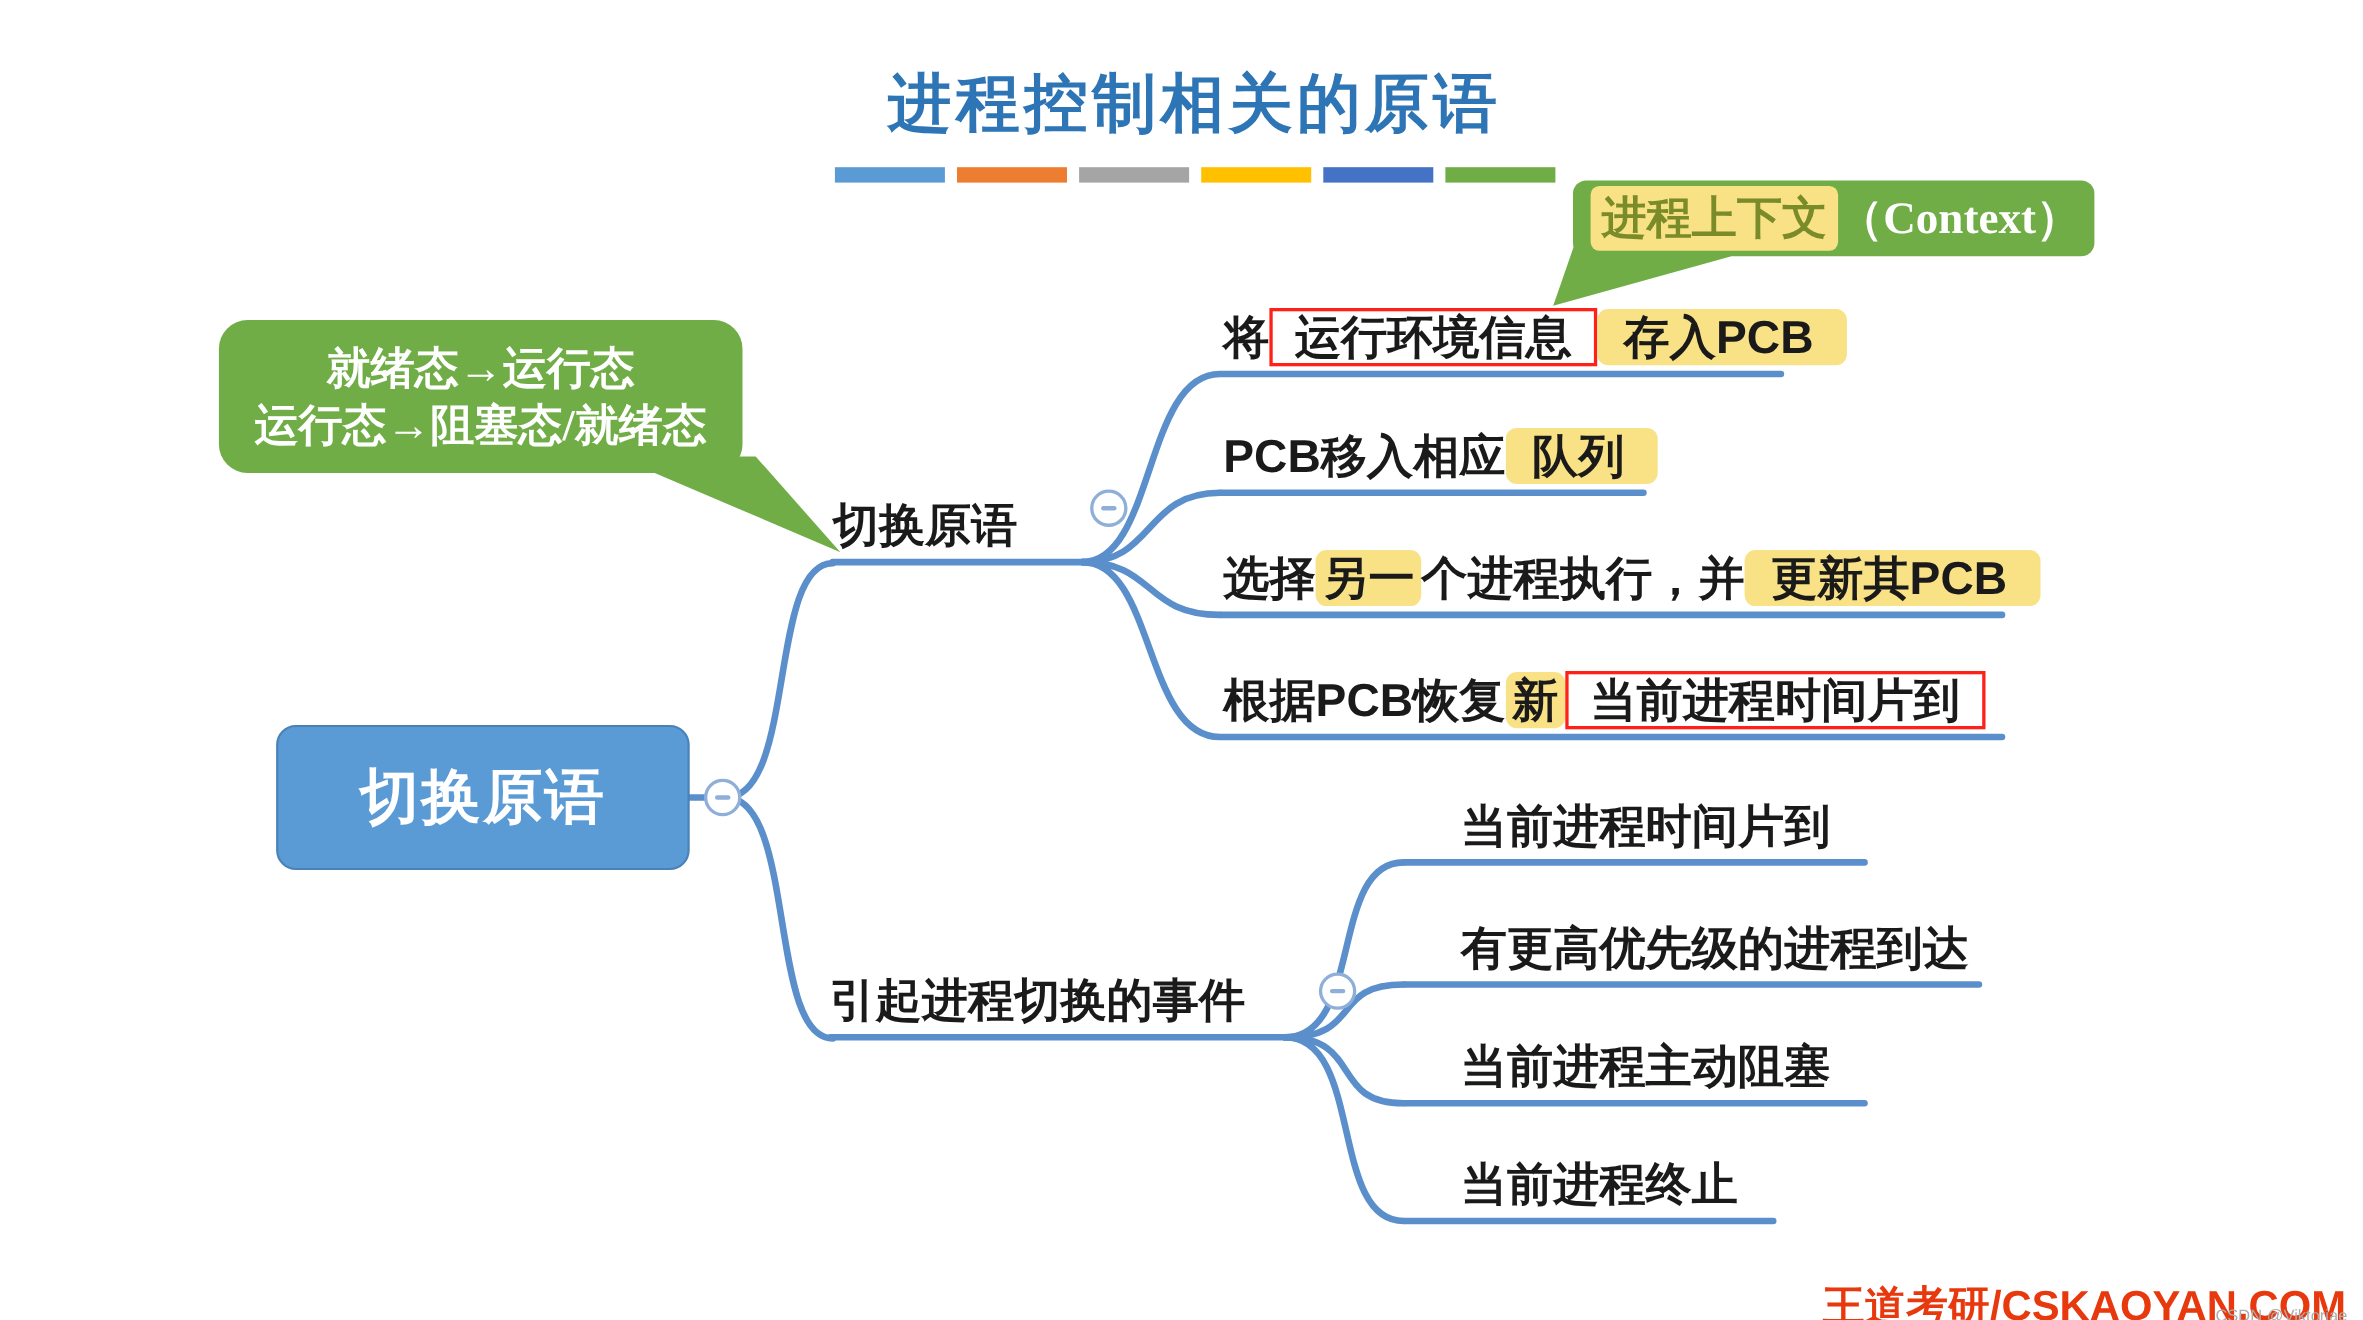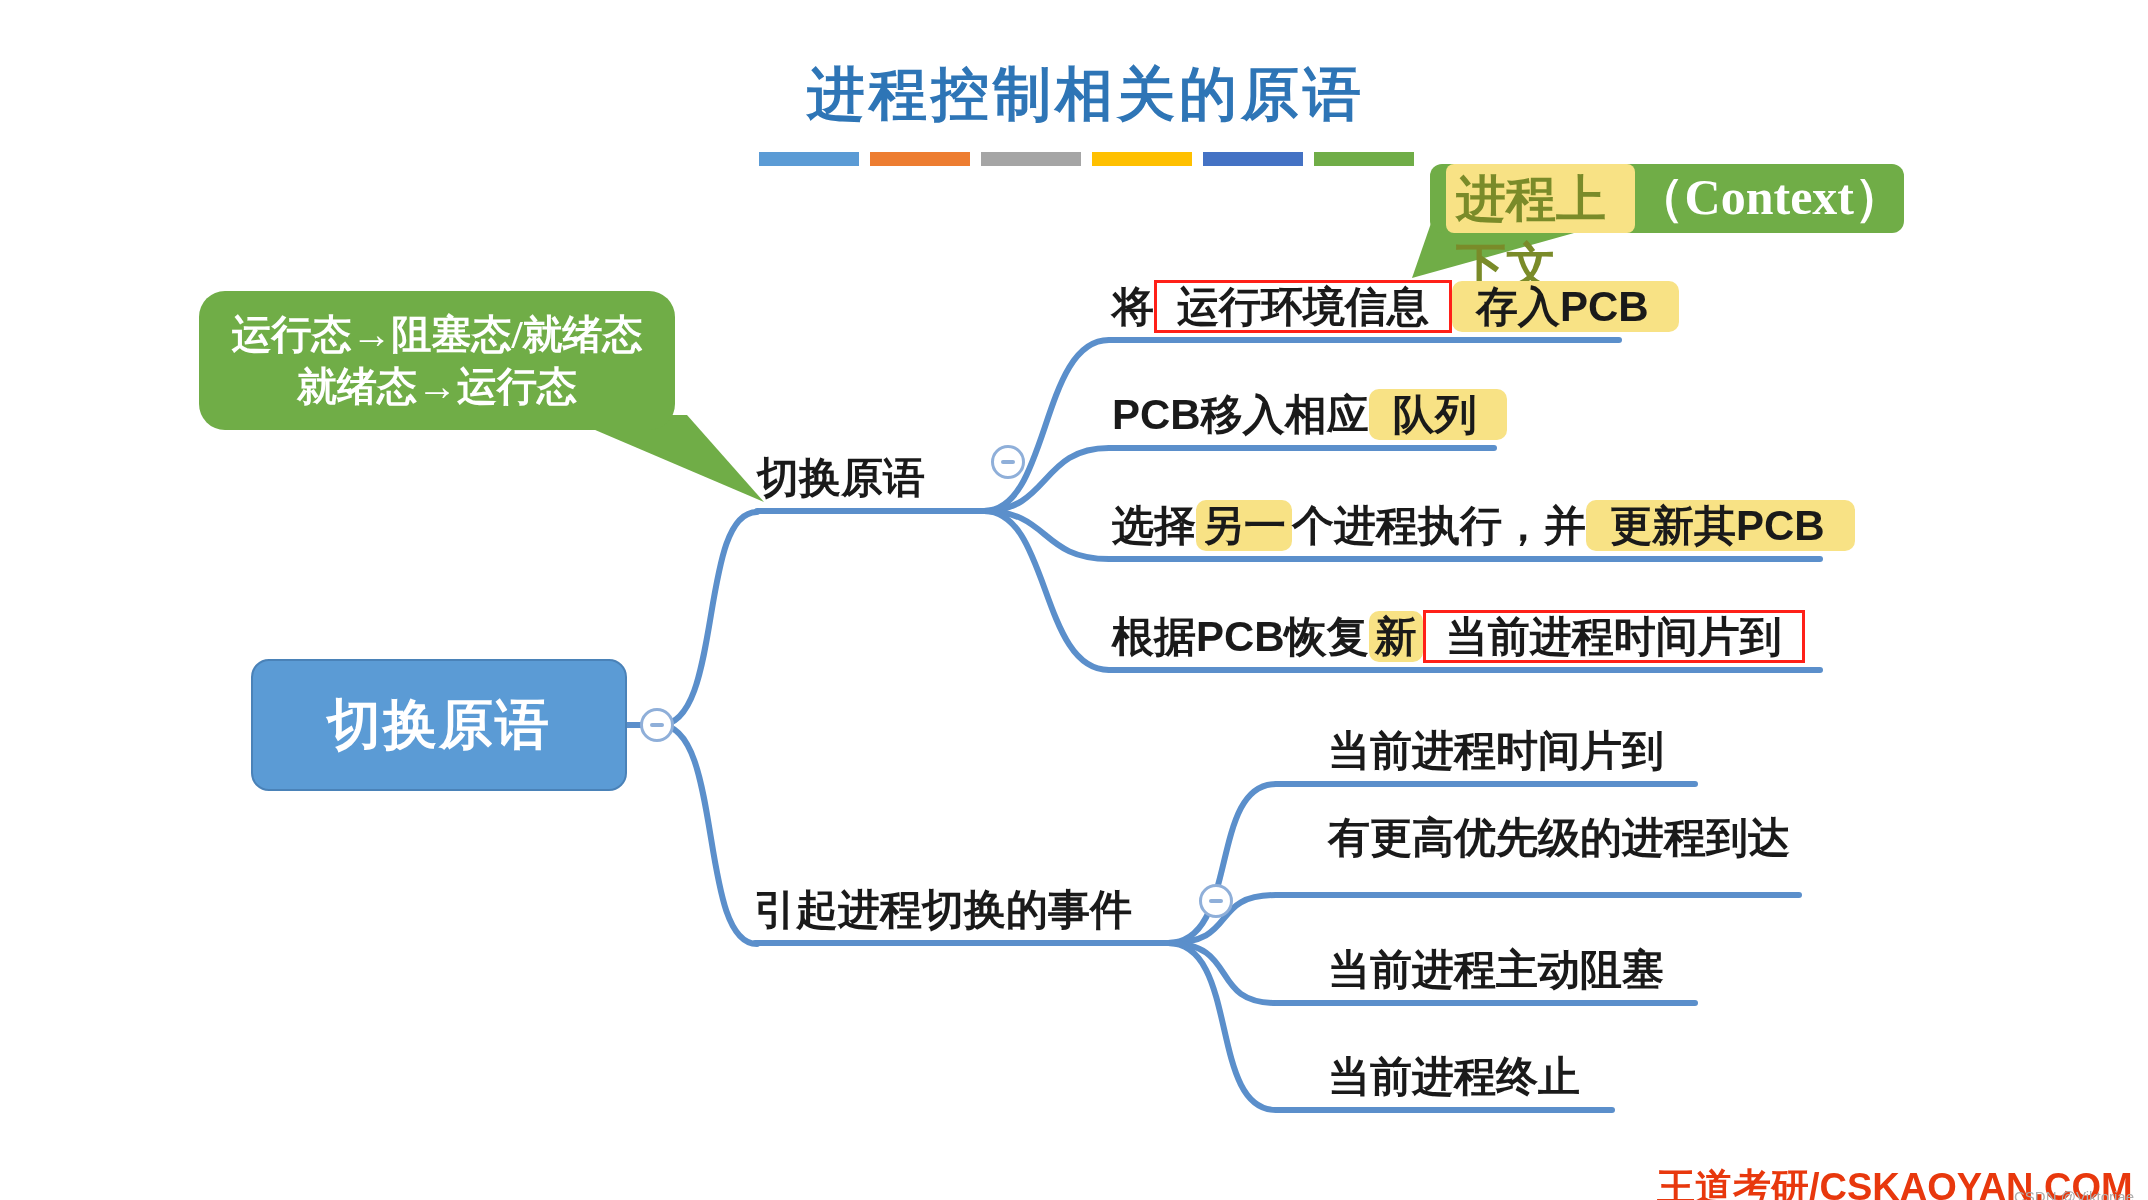--- a/index.html
+++ b/index.html
@@ -16,22 +16,22 @@
   }
   .bars { position:absolute; left:747px; top:152px; display:flex; gap:11px; }
   .bar  { width:100px; height:14px; }
 
   .bubble {
     position:absolute; background:#70AD47; color:#ffffff;
     font-family:"Liberation Serif","DejaVu Serif",serif; font-weight:700;
   }
   .bubble.ctx {
     left:1418px; top:164px; width:474px; height:69px; border-radius:12px;
-    display:flex; padding-left:16px; box-sizing:border-box;
-    font-size:50px;
+    display:flex; align-items:center; padding-left:16px; box-sizing:border-box;
+    font-size:41px;
   }
   .ctx-hl { background:#F8E285; color:#7A8B29; border-radius:8px; padding:2px 10px; }
   .bubble.states {
     left:187px; top:291px; width:476px; height:139px; border-radius:26px;
     display:flex; flex-direction:column; align-items:center; justify-content:center;
     font-size:40px; line-height:52px; text-align:center;
   }
 
   .root-node {
     position:absolute; left:239px; top:659px; width:376px; height:132px;
@@ -101,22 +101,22 @@
     <div class="bar" style="background: rgb(68, 114, 196);"></div>
     <div class="bar" style="background: rgb(112, 173, 71);"></div>
   </div>
 
   <div class="bubble ctx">
     <span class="ctx-hl">进程上下文</span>
     <span>（Context）</span>
   </div>
 
   <div class="bubble states">
+    <div>就绪态→运行态</div>
     <div>运行态→阻塞态/就绪态</div>
-    <div>就绪态→运行态</div>
   </div>
 
   <div class="root-node">切换原语</div>
 
   <div class="underline" style="left:742px; top:508px; width:232px;"></div>
   <div class="underline" style="left:740px; top:940px; width:418px;"></div>
   <div class="underline" style="left:1095px; top:337px; width:515px;"></div>
   <div class="underline" style="left:1095px; top:445px; width:390px;"></div>
   <div class="underline" style="left:1095px; top:556px; width:716px;"></div>
   <div class="underline" style="left:1095px; top:667px; width:716px;"></div>
@@ -145,21 +145,21 @@
   <div class="topic" style="left:1100px; top:391px;">
     <span>PCB移入相应</span><span class="seg-hl-ext">队列</span>
   </div>
   <div class="topic" style="left:1100px; top:613px;">
     <span>根据PCB恢复</span><span class="seg-hl">新</span><span class="seg-redbox">当前进程时间片到</span>
   </div>
 
   <div class="topic" style="left:1316px; top:727px;">
     <span>当前进程时间片到</span>
   </div>
-  <div class="topic" style="left:1316px; top:814px;">
+  <div class="topic" style="left:1316px; top:838px;">
     <span>有更高优先级的进程到达</span>
   </div>
   <div class="topic" style="left:1316px; top:946px;">
     <span>当前进程主动阻塞</span>
   </div>
   <div class="topic" style="left:1316px; top:1053px;">
     <span>当前进程终止</span>
   </div>
 
   <div class="footer-brand">王道考研/CSKAOYAN.COM</div>

